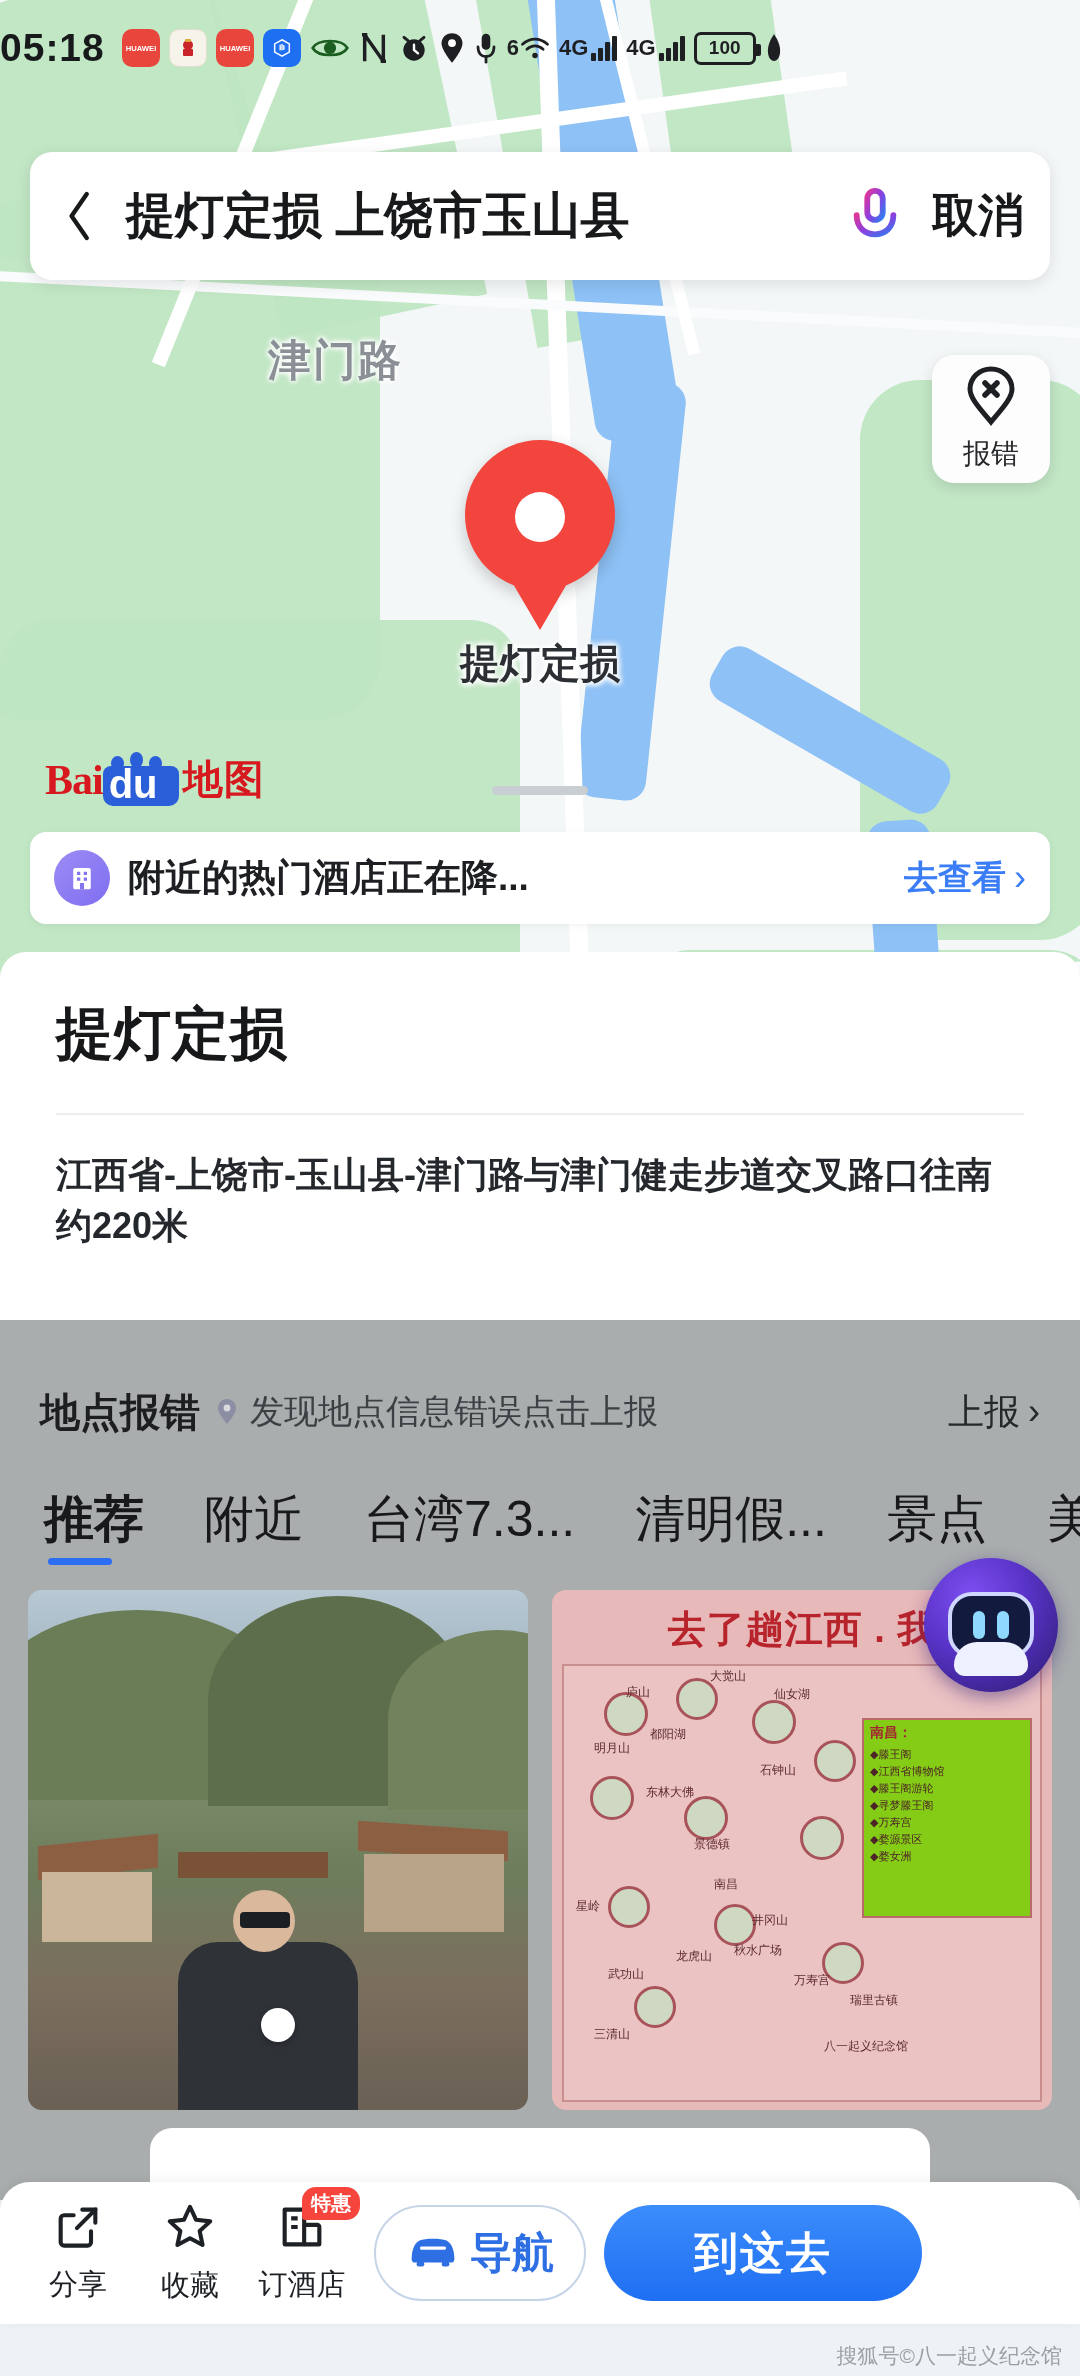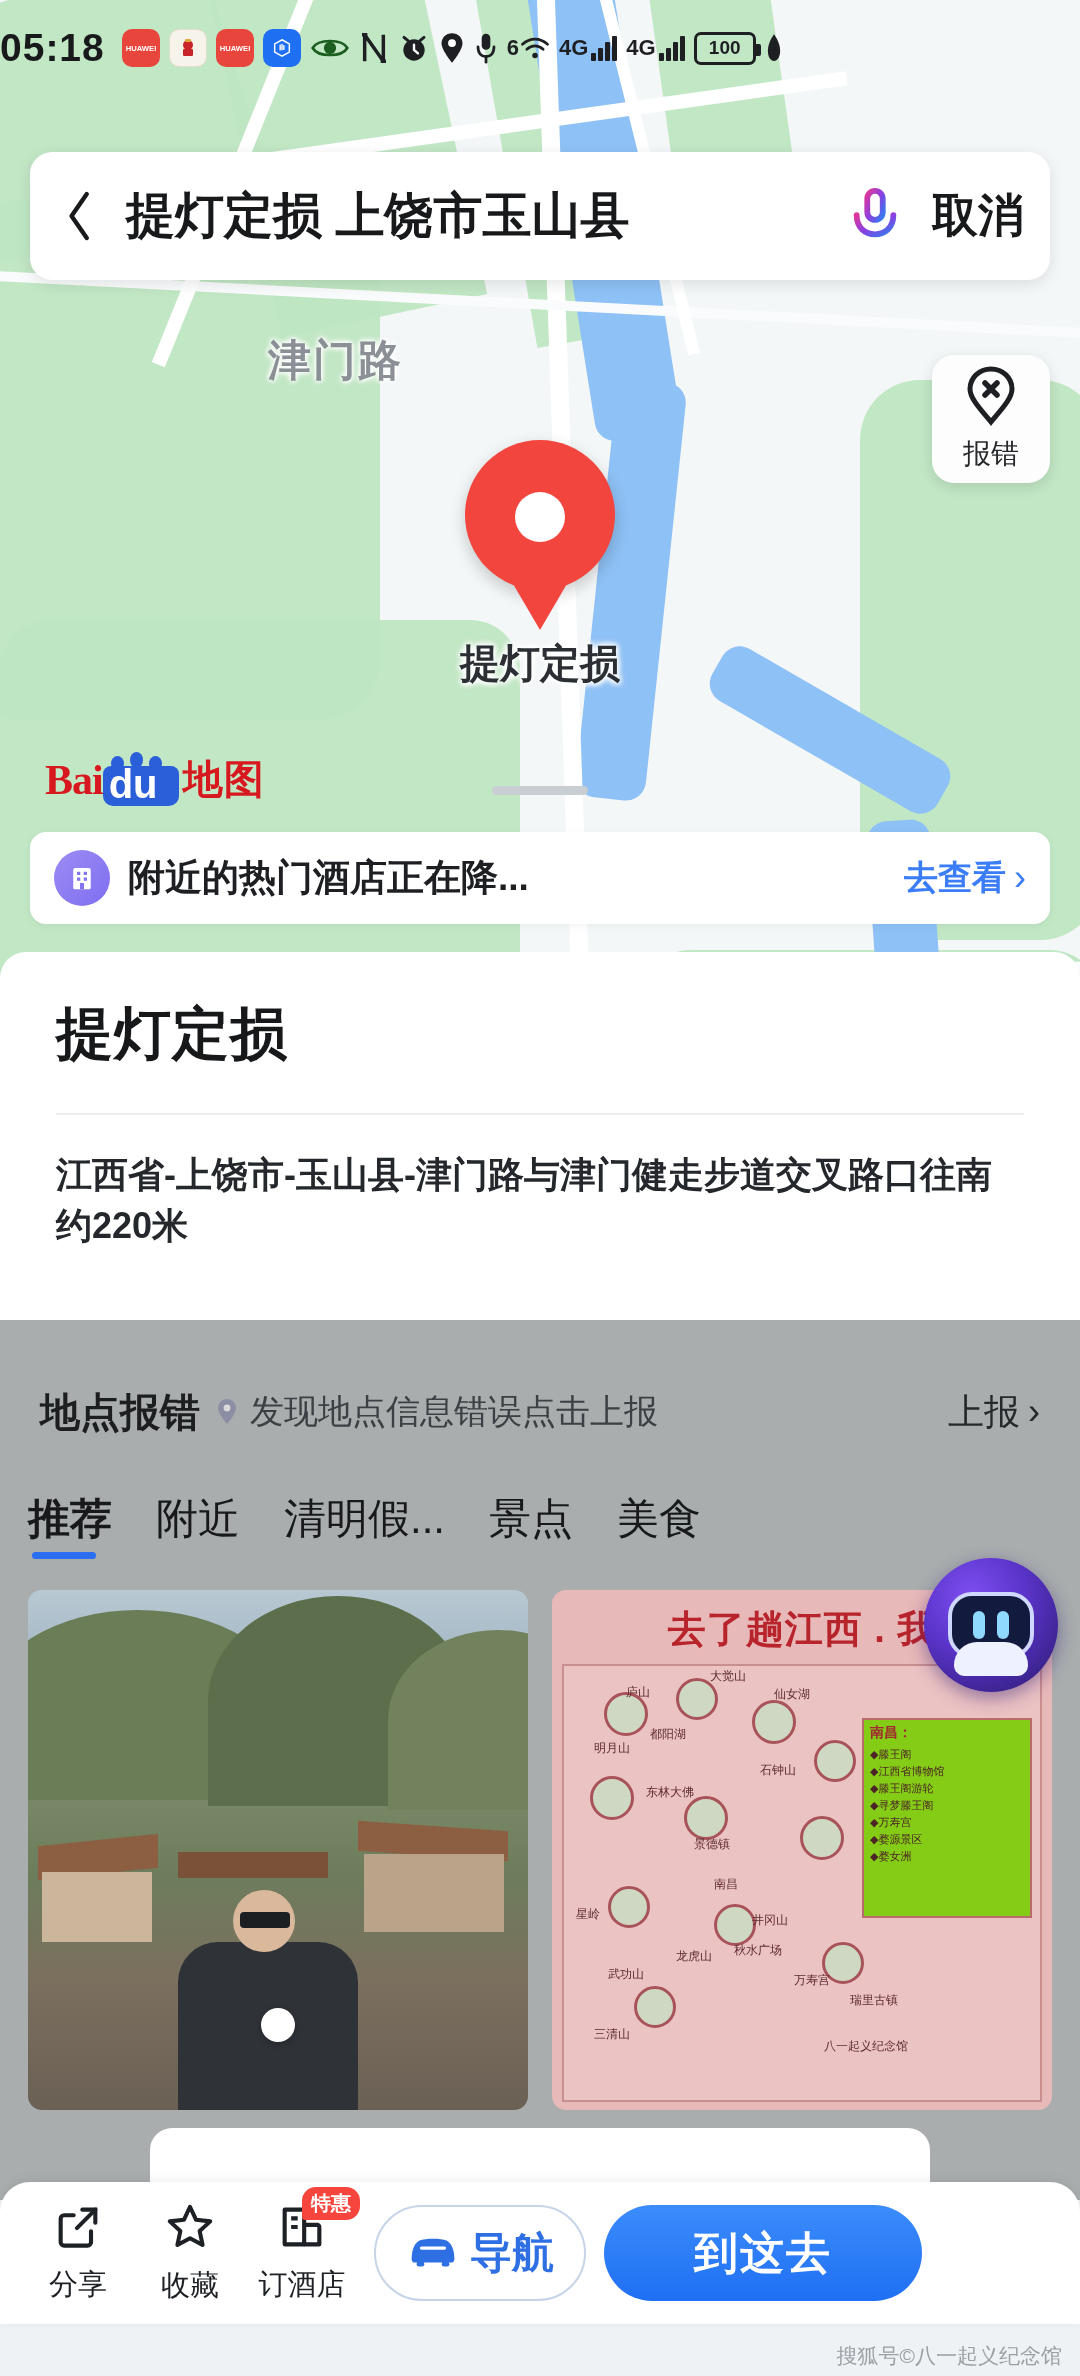--- a/index.html
+++ b/index.html
@@ -108,21 +108,21 @@
   }
   .report-title { font-size:40px; font-weight:800; color:#1c1e20; }
   .report-dot { width:22px; height:28px; margin:0 12px 0 16px; position:relative; }
   .report-sub { font-size:34px; color:#3c4044; }
   .report-act { margin-left:auto; display:flex; align-items:center; font-size:36px; color:#26292c; }
 
   .tabs {
     position:absolute; left:0; top:1472px; width:1080px; height:104px;
     display:flex; align-items:center; padding-left:28px; gap:44px; overflow:hidden;
   }
-  .tab { font-size:42px; color:#17191b; white-space:nowrap; position:relative; padding-bottom:10px; }
+  .tab { font-size:50px; color:#17191b; white-space:nowrap; position:relative; padding-bottom:10px;margin-left:16px; }
   .tab.active { font-weight:800; }
   .tab.active:after {
     content:""; position:absolute; left:4px; bottom:-2px; width:64px; height:7px;
     background:#2b6ef2; border-radius:4px;
   }
 
   
   .feed { position:absolute; left:0; top:1590px; width:1080px; height:520px; display:flex; gap:24px; padding-left:28px; }
   .card { width:500px; height:520px; border-radius:14px; overflow:hidden; position:relative; flex:0 0 auto;}
 
@@ -320,20 +320,21 @@
     <span class="report-sub">发现地点信息错误点击上报</span>
     <span class="report-act">
       <span>上报</span>
       <span class="chev">›</span>
     </span>
   </div>
 
   <div class="tabs">
     <span class="tab active">推荐</span>
     <span class="tab">附近</span>
+    <span class="tab">台湾7.3...</span>
     <span class="tab">清明假...</span>
     <span class="tab">景点</span>
     <span class="tab">美食</span>
   </div>
 
   <div class="feed">
     <div class="card c1">
       <div class="sky"></div>
       <div class="hill" style="left:-40px; top:20px; width:300px; height:190px; background:#6b7d56;"></div>
       <div class="hill" style="left:180px; top:6px; width:260px; height:210px; background:#5c6e4b;"></div>
@@ -382,21 +383,21 @@
         <div class="tlabel" style="left:196px; top:96px;">石钟山</div>
         <div class="tlabel" style="left:82px; top:118px;">东林大佛</div>
         <div class="tlabel" style="left:130px; top:170px;">景德镇</div>
         <div class="tlabel" style="left:188px; top:246px;">井冈山</div>
         <div class="tlabel" style="left:112px; top:282px;">龙虎山</div>
         <div class="tlabel" style="left:44px; top:300px;">武功山</div>
         <div class="tlabel" style="left:30px; top:360px;">三清山</div>
         <div class="tlabel" style="left:170px; top:276px;">秋水广场</div>
         <div class="tlabel" style="left:230px; top:306px;">万寿宫</div>
         <div class="tlabel" style="left:286px; top:326px;">瑞里古镇</div>
-        <div class="tlabel" style="left:12px; top:240px;text-align:center;">星岭</div>
+        <div class="tlabel" style="left:12px; top:232px;text-align:center;">星岭</div>
         <div class="tlabel" style="left:260px; top:372px;">八一起义纪念馆</div>
       </div>
     </div>
   </div>
 
   <div class="assistant">
     <div class="bot-head">
       <span class="bot-eye"></span>
       <span class="bot-eye"></span>
     </div>

